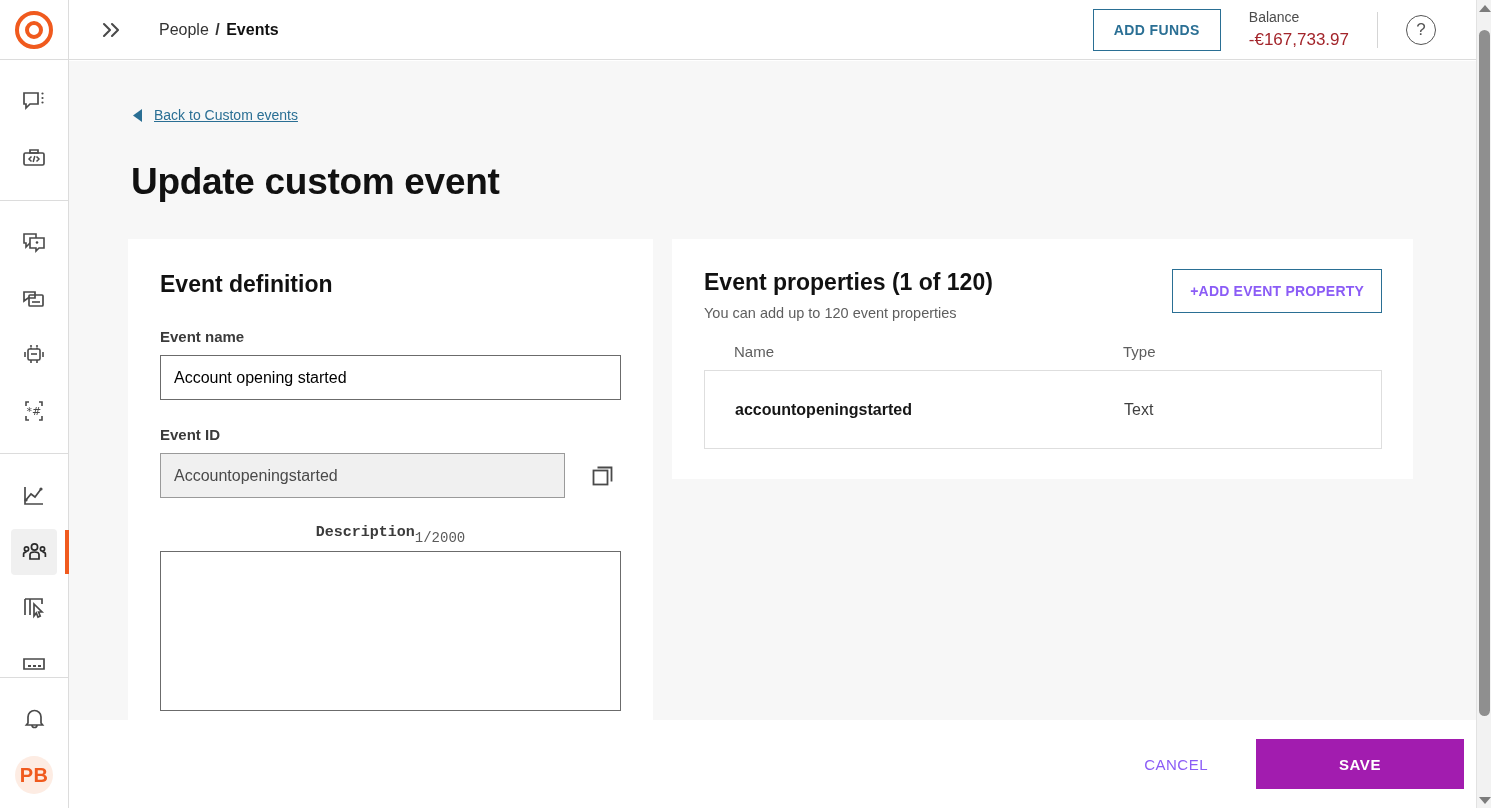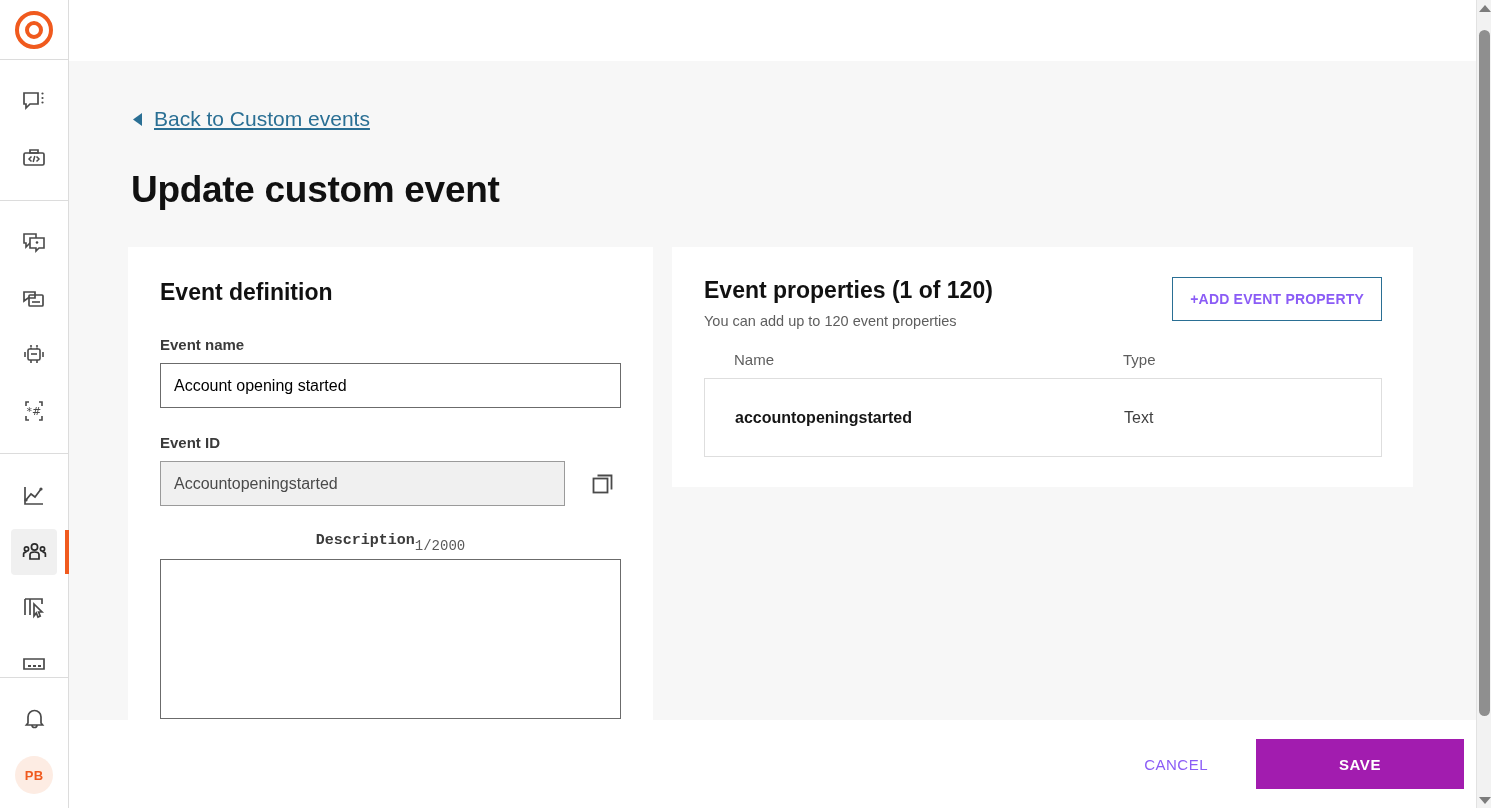--- a/index.html
+++ b/index.html
@@ -79,21 +79,21 @@
     border-top: 1px solid #dcdcdc;
     padding-top: 12px; padding-bottom: 14px;
     background: #fff;
   }
   .avatar {
     width: 38px; height: 38px;
     margin: 10px auto 0 auto;
     border-radius: 50%;
     background: #fdece3;
     color: #f05a1e;
-    font-size: 13px; font-weight: bold;
+    font-size: 20px; font-weight: bold;
     display: flex; align-items: center; justify-content: center;
     letter-spacing: .3px;
   }
 
   
   #topbar {
     position: absolute;
     left: 69px; top: 0;
     width: 1407px; height: 60px;
     background: #ffffff;
@@ -168,21 +168,21 @@
     display: flex; align-items: center;
     padding: 46px 0 0 62px;
   }
   .back-caret {
     color: #2a6f94;
     margin-right: 10px;
     display: flex; align-items: center;
   }
   .back-link {
     color: #2a6f94;
-    font-size: 21px;
+    font-size: 14px;
     text-decoration: underline;
     cursor: pointer;
     font-weight: normal;
   }
   .page-title {
     margin: 38px 0 0 62px;
     font-size: 37px;
     font-weight: bold;
     color: #111;
     letter-spacing: -.3px;
@@ -534,20 +534,42 @@
               <path d="M6 17V11a6.5 6.5 0 0113 0v6l1.6 2H4.4z"></path>
               <path d="M10 19a2.5 2.5 0 005 0"></path>
             </svg>
           </span>
         </div>
       </div>
       <div class="avatar">PB</div>
     </div>
   </div>
 
+  <div id="topbar">
+    <div class="chev-expand">
+      <svg width="24" height="20" viewBox="0 0 24 20" fill="none" stroke="#4a4a4a" stroke-width="2.1" stroke-linecap="round" stroke-linejoin="round">
+        <path d="M6 4l6 6-6 6M14 4l6 6-6 6"></path>
+      </svg>
+    </div>
+    <div class="breadcrumb">
+      <span class="crumb-parent">People</span>
+      <span class="crumb-sep">/</span>
+      <span class="crumb-current">Events</span>
+    </div>
+
+    <div class="topbar-right">
+      <button class="btn-outline">ADD FUNDS</button>
+      <div class="balance-box">
+        <div class="balance-label">Balance</div>
+        <div class="balance-value">-€167,733.97</div>
+      </div>
+      <div class="vdivider"></div>
+      <div class="help-icon">?</div>
+    </div>
+  </div>
 
   <div id="content">
 
     <div class="back-link-row">
       <span class="back-caret">
         <svg width="13" height="15" viewBox="0 0 13 15" fill="#2a6f94">
           <path d="M11 1 2 7.5 11 14z"></path>
         </svg>
       </span>
       <span class="back-link">Back to Custom events</span>

